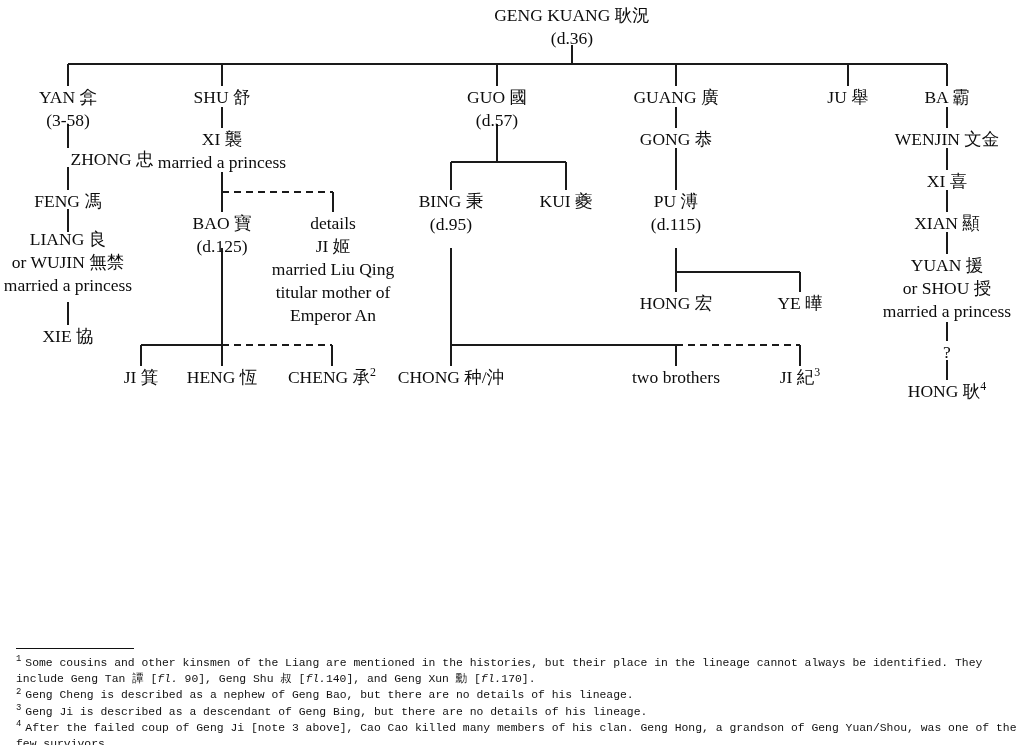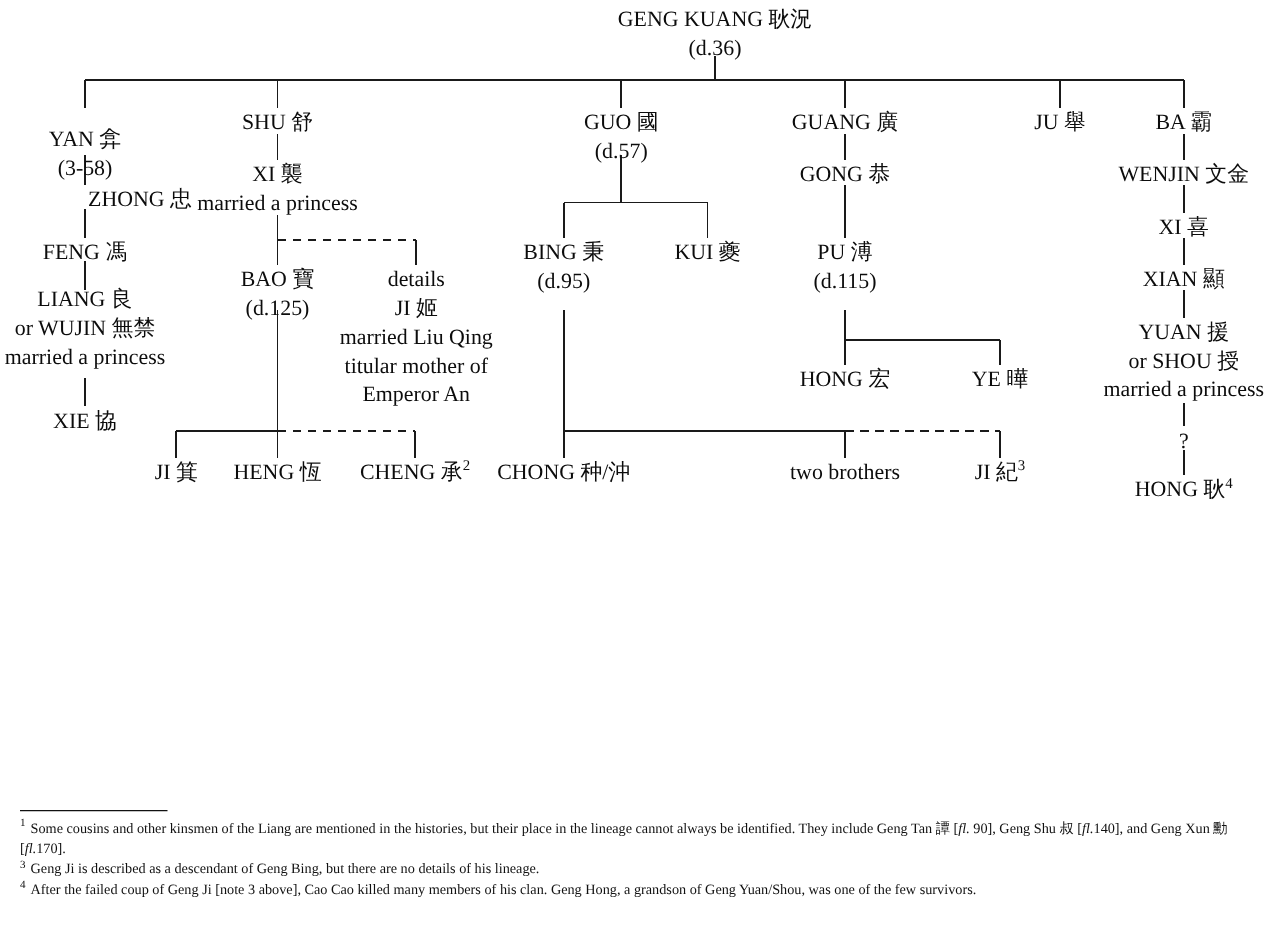--- a/index.html
+++ b/index.html
@@ -64,20 +64,21 @@
     border-top: 1.6px solid #111;
     margin: 0 0 6px 16px;
   }
   .fn {
     font-size: 11.4px;
     line-height: 1.42;
     margin: 0 6px 0 16px;
     text-align: left;
     text-indent: 0;
     color: #111;
+    font-family: Liberation Mono, monospace;
   }
   .fn .fn-num {
     font-size: 0.78em;
     vertical-align: super;
     line-height: 0;
     margin-right: 4px;
   }
   .fn i { font-style: italic; }
 </style>
 </head>
@@ -145,21 +146,21 @@
     <line x1="947" y1="232" x2="947" y2="254"></line>
     <line x1="947" y1="322" x2="947" y2="341"></line>
     <line x1="947" y1="360" x2="947" y2="380"></line>
   </svg>
 
   <div class="node" style="left:572px; top:4px;">
     <span class="nm">GENG KUANG 耿況</span>
     <span class="sub">(d.36)</span>
   </div>
 
-  <div class="node" style="left:68px; top:100px;text-align:center;">
+  <div class="node" style="left:68px; top:86px;text-align:center;">
     <span class="nm">YAN 弇</span>
     <span class="sub">(3-58)</span>
   </div>
   <div class="node" style="left:68px; top:148px;margin-left:44px;">
     <span class="nm">ZHONG 忠</span>
   </div>
   <div class="node" style="left:68px; top:190px;">
     <span class="nm">FENG 馮</span>
   </div>
   <div class="node" style="left:68px; top:228px;">
@@ -263,15 +264,16 @@
   </div>
   <div class="node" style="left:947px; top:380px;">
     <span class="nm"><span>HONG 耿</span><sup>4</sup></span>
   </div>
 
 </div>
 
 <div id="footnotes">
   <div id="fn-rule"></div>
   <p class="fn"><span class="fn-num">1</span><span>Some cousins and other kinsmen of the Liang are mentioned in the histories, but their place in the lineage cannot always be identified. They include Geng Tan 譚 [</span><i>fl.</i><span> 90], Geng Shu 叔 [</span><i>fl.</i><span>140], and Geng Xun 勳 [</span><i>fl.</i><span>170].</span></p>
+  <p class="fn"><span class="fn-num">2</span><span>Geng Cheng is described as a nephew of Geng Bao, but there are no details of his lineage.</span></p>
   <p class="fn"><span class="fn-num">3</span><span>Geng Ji is described as a descendant of Geng Bing, but there are no details of his lineage.</span></p>
   <p class="fn"><span class="fn-num">4</span><span>After the failed coup of Geng Ji [note 3 above], Cao Cao killed many members of his clan. Geng Hong, a grandson of Geng Yuan/Shou, was one of the few survivors.</span></p>
 </div>
 
 </body></html>

